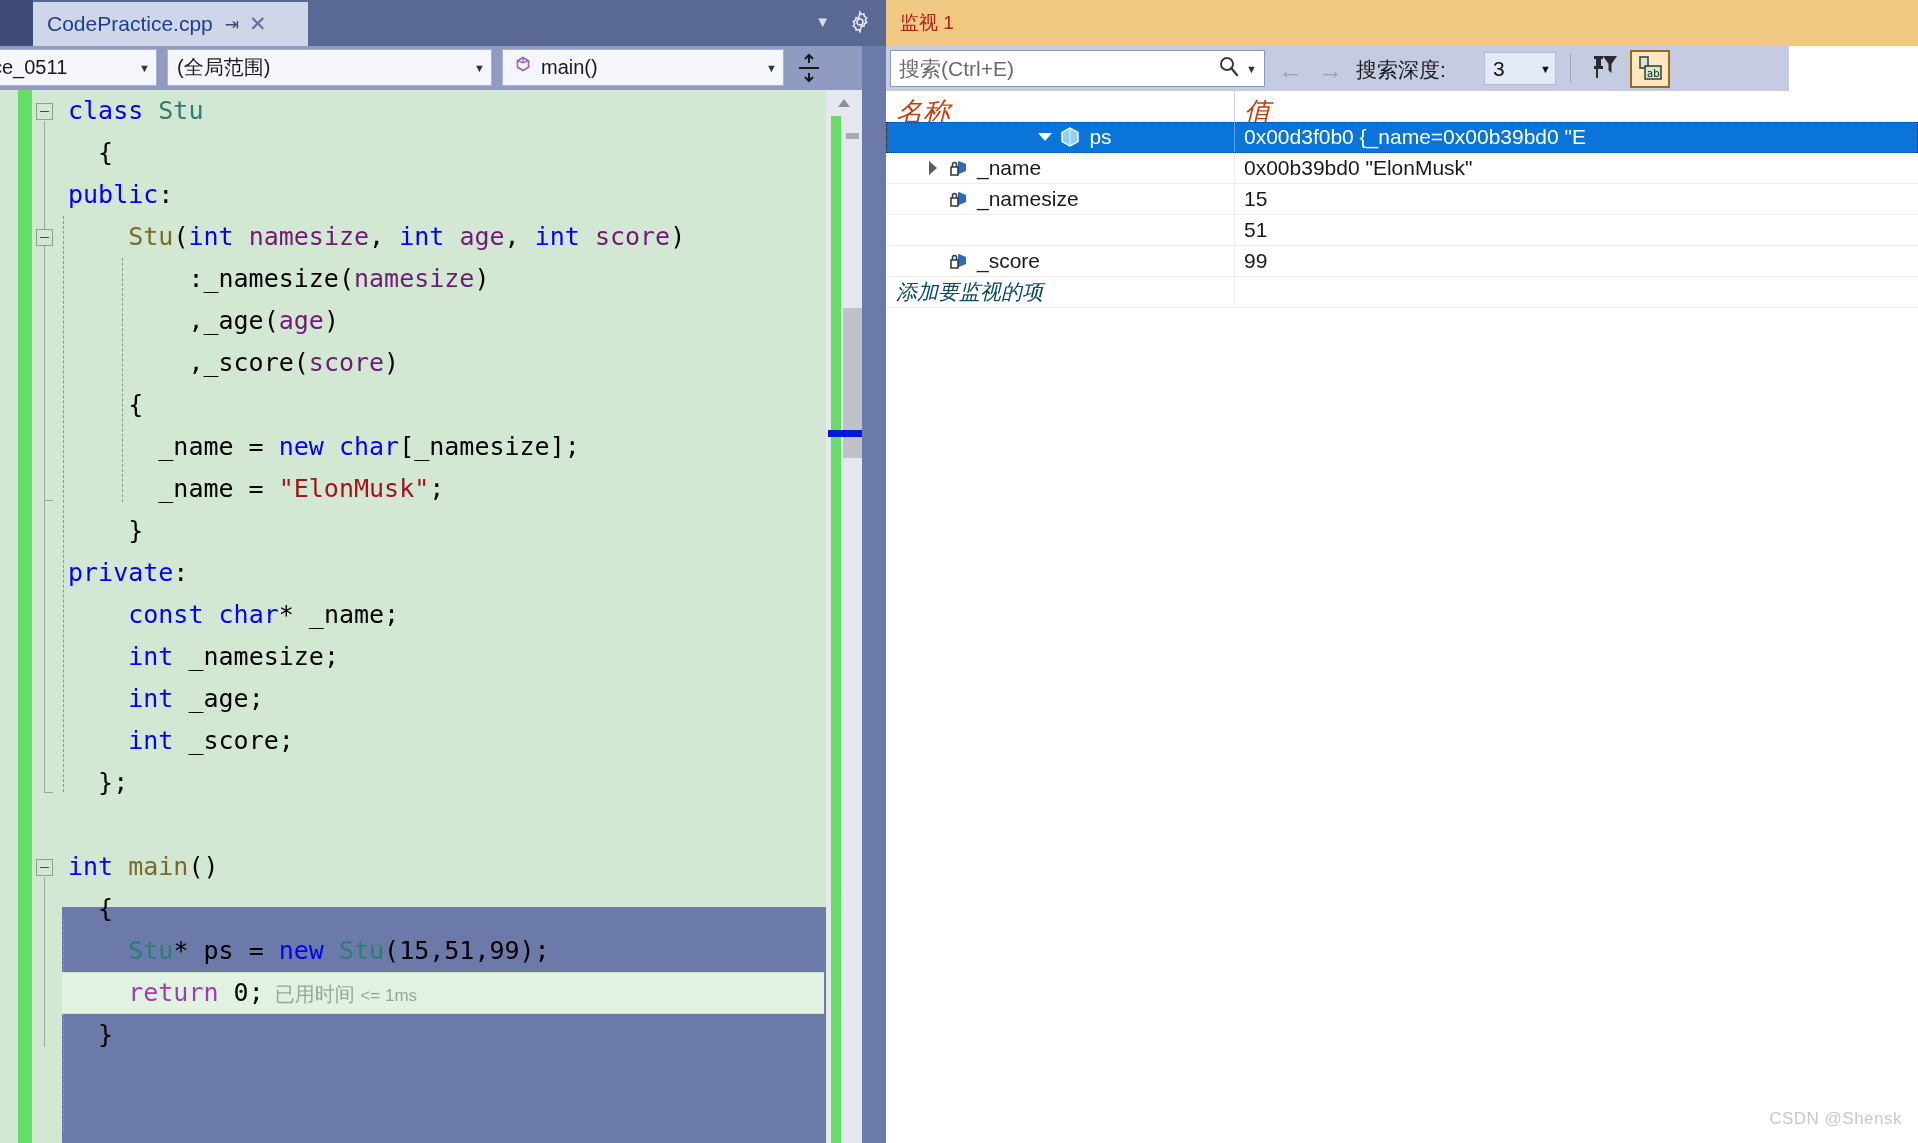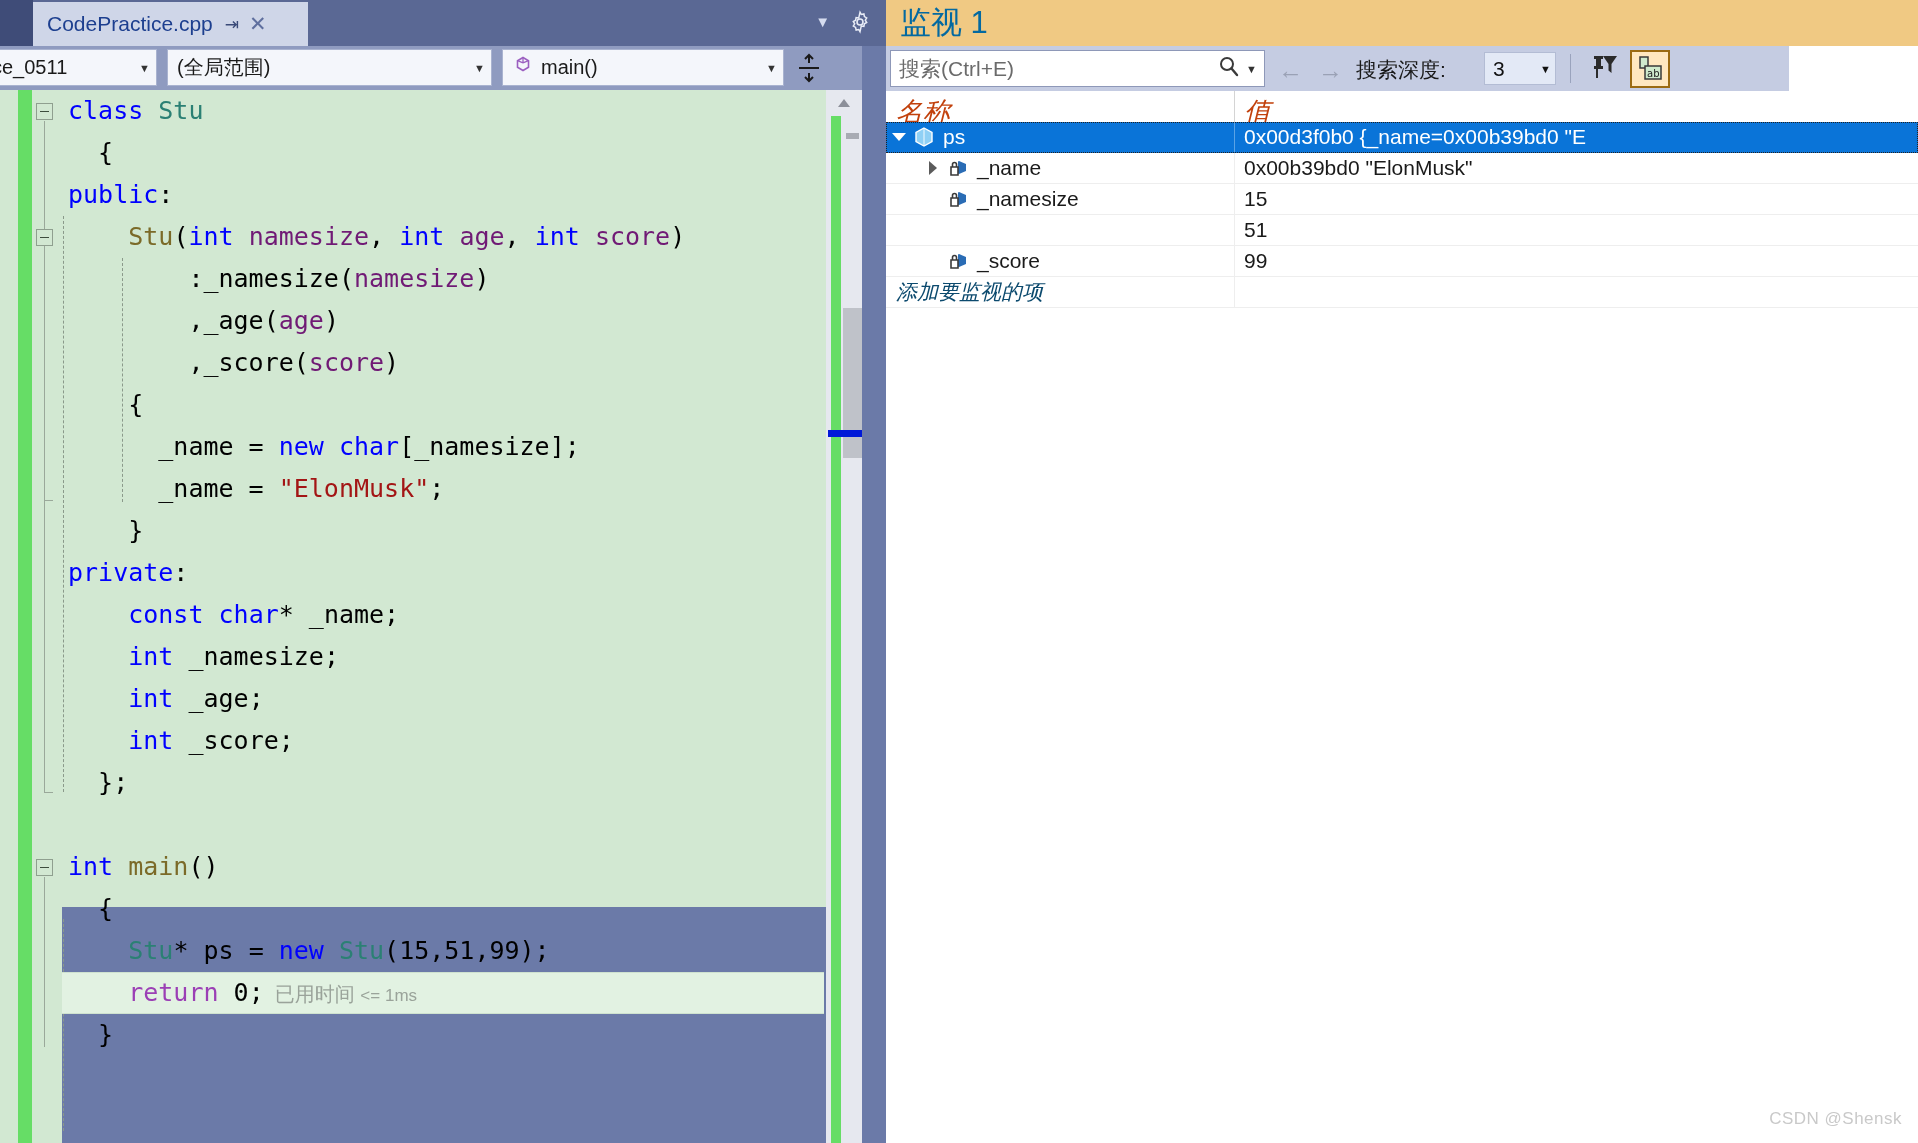--- a/index.html
+++ b/index.html
@@ -203,21 +203,21 @@
     background: #ffffff;
   }
   #watch-title {
     position: absolute; left: 0; top: 0;
     width: 1032px; height: 46px;
     background: #f0c983;
     display: flex; align-items: center;
     padding-left: 14px; box-sizing: border-box;
   }
   #watch-title .t {
-    font-size: 31px; color: #0369a1; text-align: right;
+    font-size: 19px; color: #b91c1c; text-align: right;
   }
   #watch-toolbar {
     position: absolute; left: 0; top: 46px;
     width: 903px; height: 45px;
     background: #c5cce2;
   }
   #watch-search {
     position: absolute; left: 4px; top: 4px;
     width: 375px; height: 37px;
     background: #ffffff; border: 1px solid #8e98b8;
@@ -510,21 +510,21 @@
     </div>
 
     <div id="watch-header">
       <span class="hcell name">名称</span>
       <div class="hdiv"></div>
       <span class="hcell value">值</span>
     </div>
 
     <div id="watch-rows">
         <div class="watch-row selected">
-          <div class="r-name" style="padding-left: 0px;">
+          <div class="r-name" style="padding-left: 12px; justify-content: center;">
             <span class="expander">
               <span class="tri-open"></span>
             </span>
             <span class="member-ico">
               <svg width="24" height="24" viewBox="0 0 24 24">
                 <path d="M12 3l8 4.5v9L12 21l-8-4.5v-9z" fill="#8fd0f5" stroke="#ffffff" stroke-width="1.4"></path>
                 <path d="M12 3v18" stroke="#ffffff" stroke-width="1.1" opacity="0.8"></path>
               </svg>
             </span>
             <span class="r-label">ps</span>

